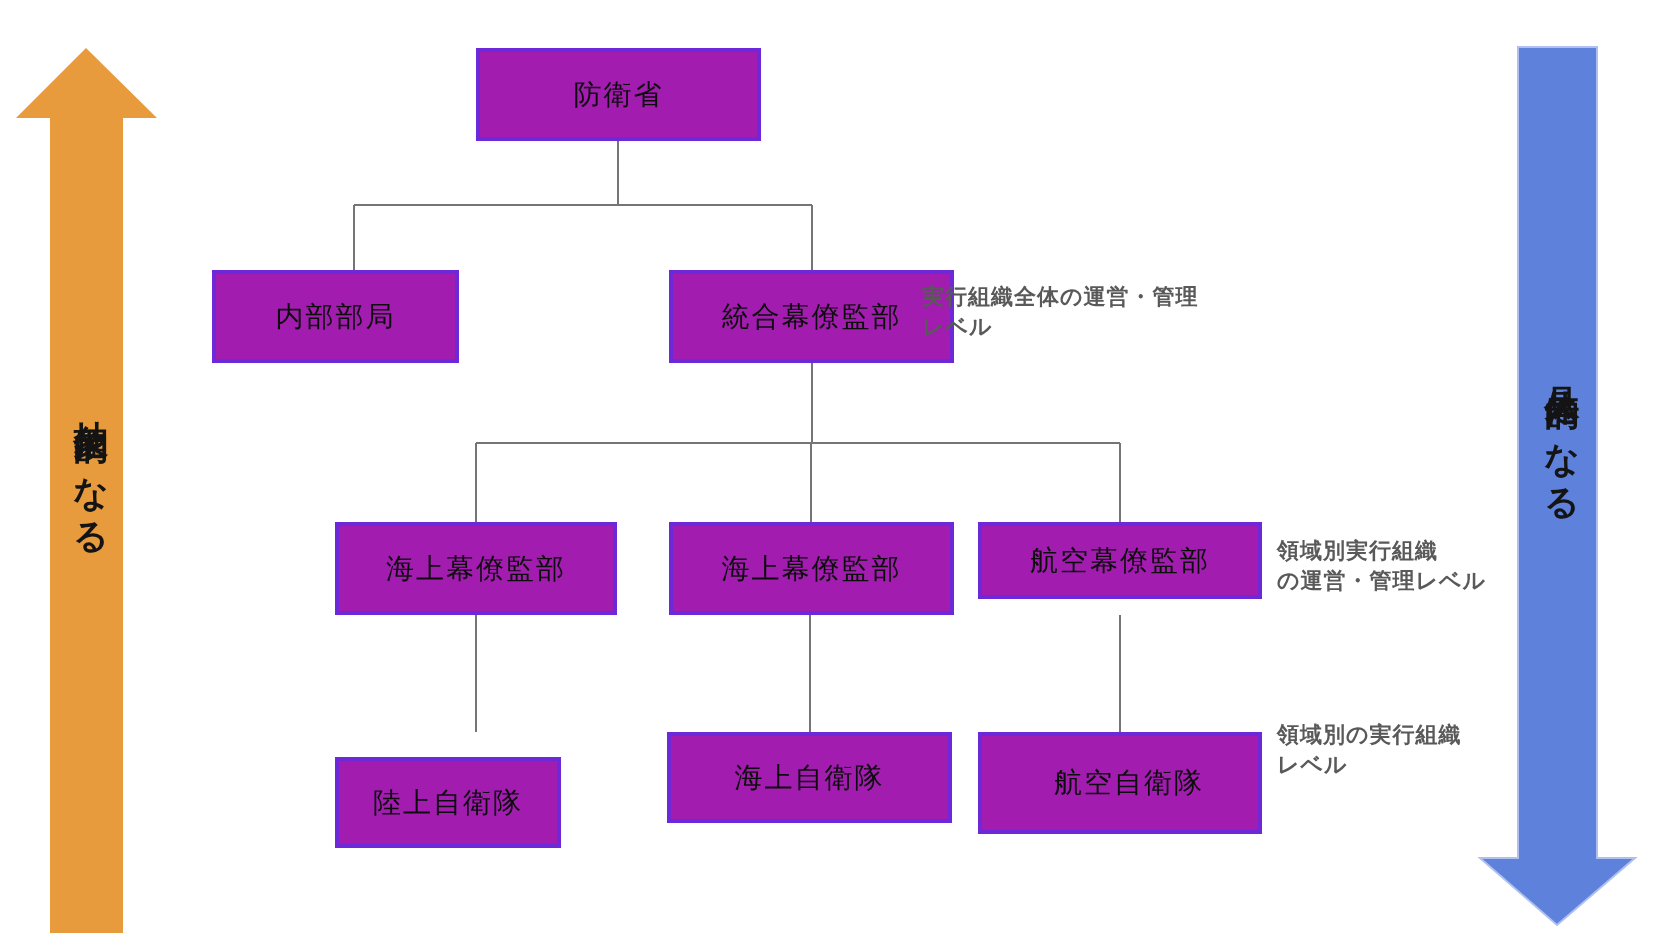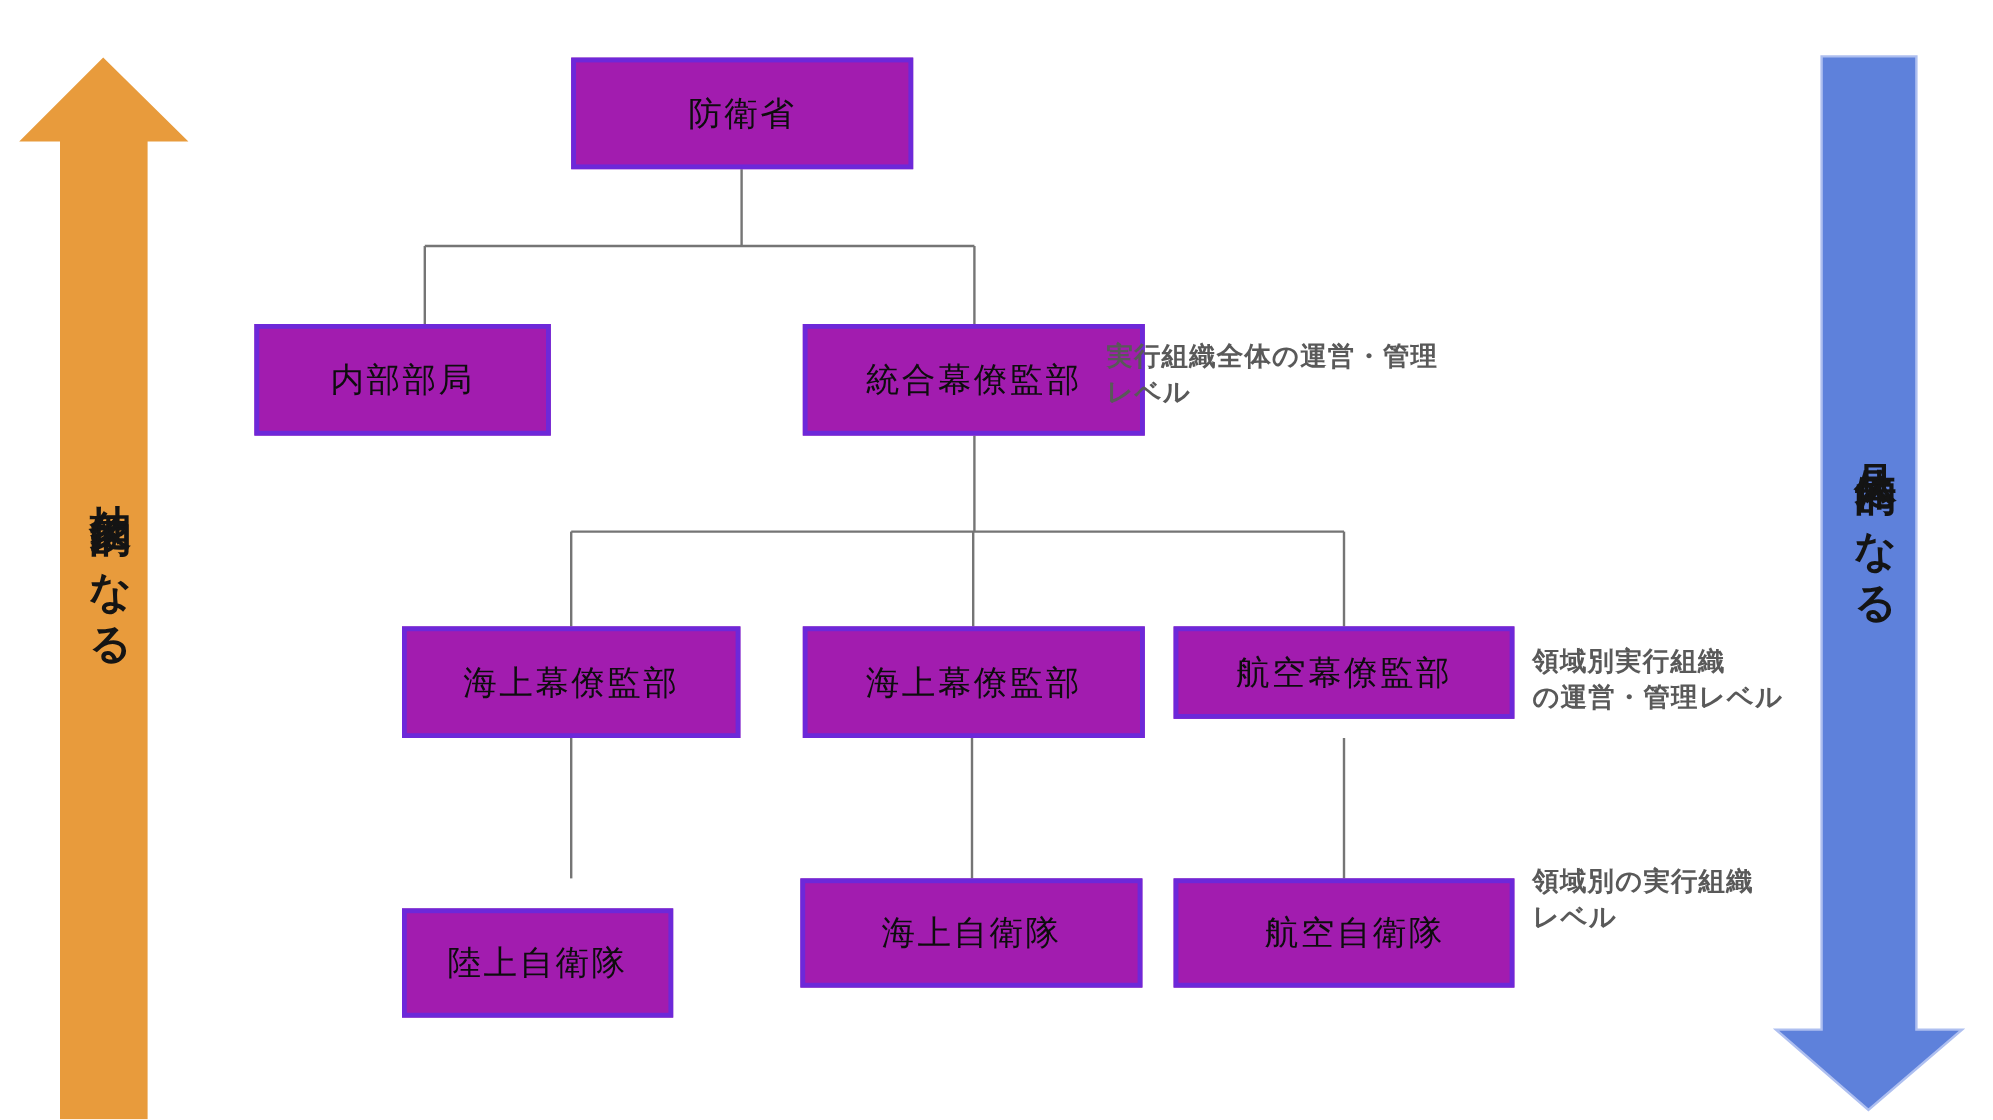--- a/index.html
+++ b/index.html
@@ -88,21 +88,21 @@
 
   <div class="org-box" style="left:212px; top:270px; width:247px; height:93px;">内部部局</div>
   <div class="org-box" style="left:669px; top:270px; width:285px; height:93px;text-align:right;">統合幕僚監部</div>
 
   <div class="org-box" style="left:335px; top:522px; width:282px; height:93px;">海上幕僚監部</div>
   <div class="org-box" style="left:669px; top:522px; width:285px; height:93px;font-family:Liberation Mono, monospace;">海上幕僚監部</div>
   <div class="org-box" style="left:978px; top:522px; width:284px; height:77px;">航空幕僚監部</div>
 
   <div class="org-box" style="left:335px; top:757px; width:226px; height:91px;">陸上自衛隊</div>
   <div class="org-box" style="left:667px; top:732px; width:285px; height:91px;">海上自衛隊</div>
-  <div class="org-box" style="left:978px; top:732px; width:284px; height:91px;padding-left:18px;">航空自衛隊</div>
+  <div class="org-box" style="left:978px; top:732px; width:284px; height:102px;padding-left:18px;">航空自衛隊</div>
 
   <div class="note" style="left:922px; top:282px;">実行組織全体の運営・管理
 レベル</div>
   <div class="note" style="left:1277px; top:536px;">領域別実行組織
 の運営・管理レベル</div>
   <div class="note" style="left:1277px; top:720px;">領域別の実行組織
 レベル</div>
 
 </div>
 

